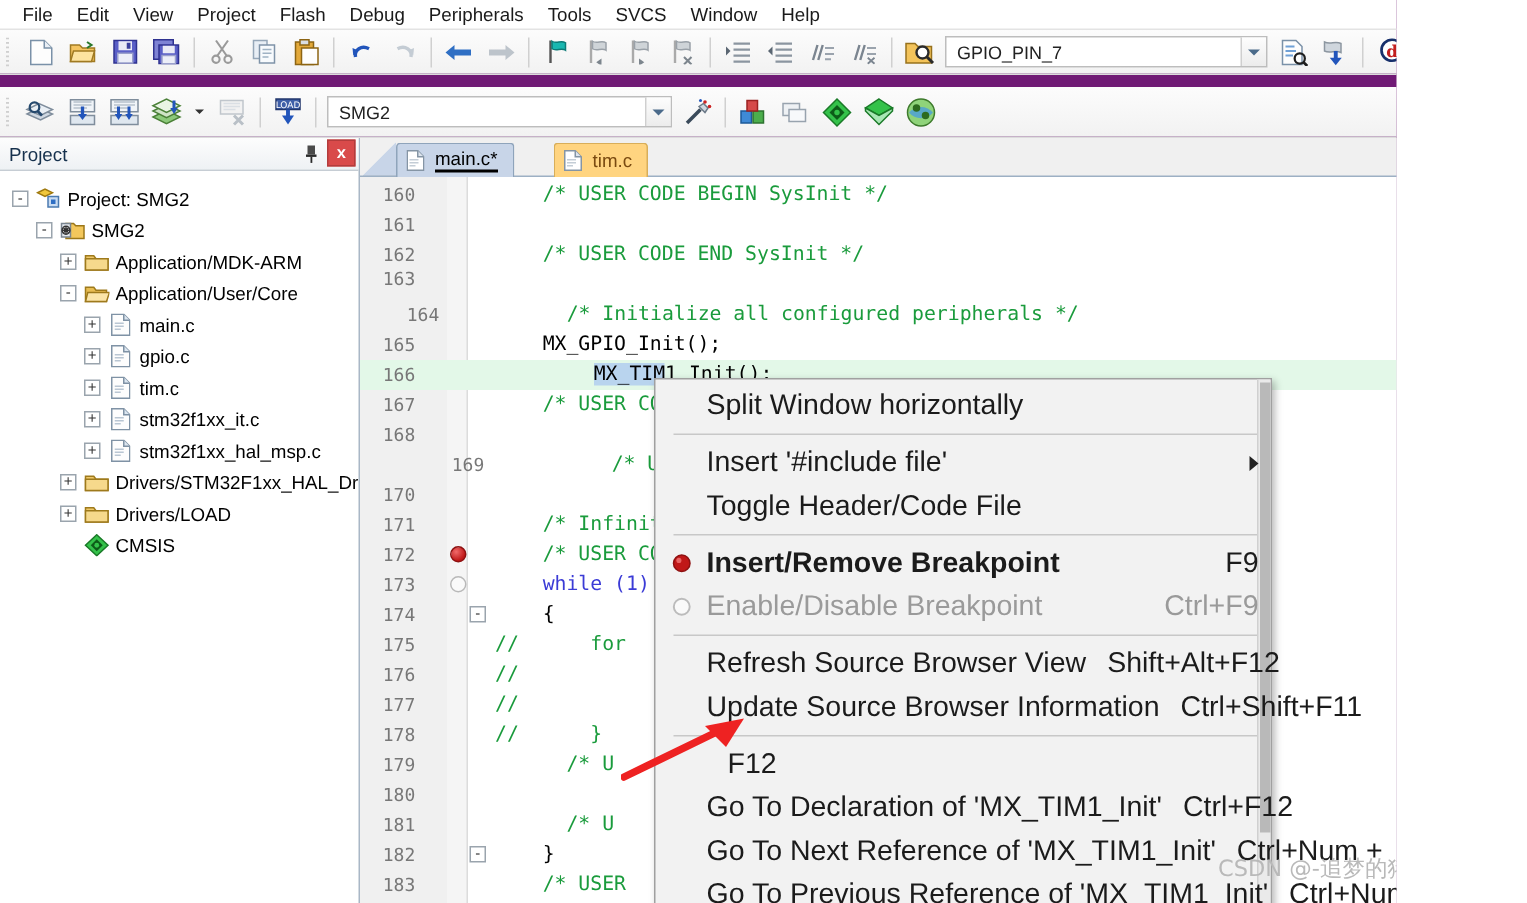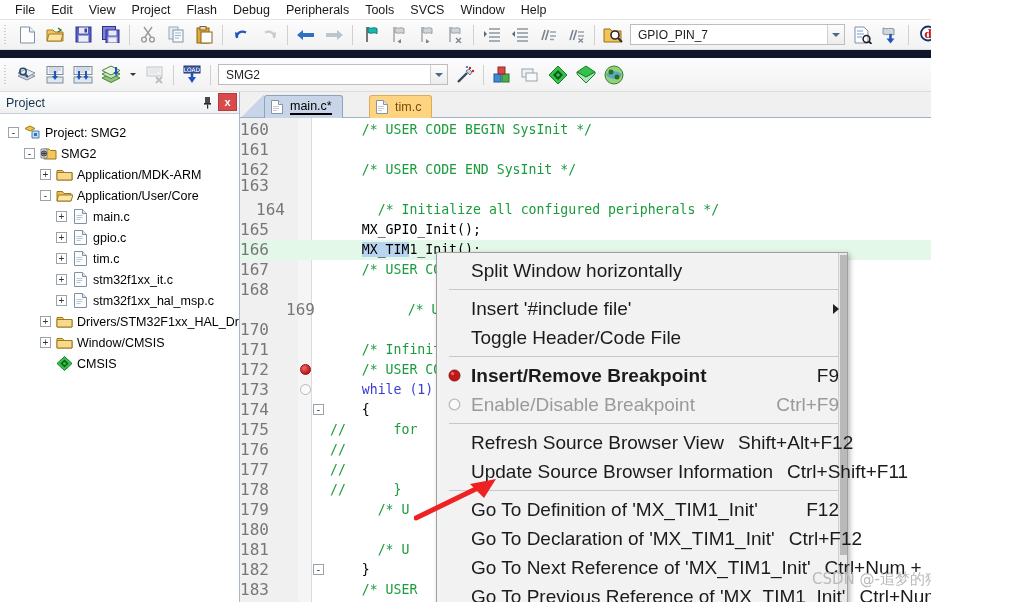--- a/index.html
+++ b/index.html
@@ -5,21 +5,21 @@
   * { box-sizing: border-box; }
   html, body {
     margin: 0; padding: 0;
     width: 1018px; height: 602px;
     overflow: hidden;
     background: #ffffff;
     font-family: "Liberation Sans", sans-serif;
     font-size: 12px;
     color: #000;
   }
-  #app { position: relative; width: 931px; height: 602px; overflow: hidden; background:#0f172a; }
+  #app { position: relative; width: 931px; height: 602px; overflow: hidden; background:#701a75; }
 
   
   .menubar {
     position: absolute; left: 0; top: 0; width: 1018px; height: 20px;
     background: #ffffff;
     border-bottom: 1px solid #e3e3e3;
     display: flex; align-items: center;
     padding-left: 8px;
   }
   .menubar .mi {
@@ -131,26 +131,26 @@
     position: absolute; left: 72px; top: 0; width: 14px; height: 484px;
     background: #ffffff;
   }
   .code-lines { position:absolute; left:0; top:0; width:778px; height:484px;
                 font-family: "DejaVu Sans Mono", monospace; font-size: 13.2px; }
   .ln {
     position: absolute; left: 0; width: 778px; height: 20px; line-height: 20px;
     white-space: pre;
   }
   .ln.hl { background: #e3f8e8; }
-  .lnum { position:absolute; left:0; width: 52px; text-align: left; color:#777;
-          font-family:"DejaVu Sans Mono", monospace; font-size: 16px; }
+  .lnum { position:absolute; left:0; width: 52px; text-align: center; color:#777;
+          font-family:"DejaVu Sans Mono", monospace; font-size: 12px; }
   .ltext { position:absolute; left: 90px; color:#000; }
   .cmt { color: #1a9b3c; }
   .kw  { color: #3b3bd6; font-weight: normal; }
-  .sel { background:#b9d4ee; }
+  .sel { background:#b9d4ee;margin-left:34px; }
   .foldbox {
     position:absolute; left: 73px; width: 11px; height: 11px;
     border: 1px solid #9aa4ad; background: #fff; color:#333;
     font-family:"Liberation Sans", sans-serif; font-size: 10px; line-height: 9px;
     text-align:center;
   }
   .bp-dot {
     position:absolute; left: 60px; width: 11px; height: 11px; border-radius: 50%;
     background: radial-gradient(circle at 35% 32%, #f06a6a, #c01818 70%);
     border: 1px solid #8e1111;
@@ -667,21 +667,21 @@
           <span class="lbl">Drivers/STM32F1xx_HAL_Driver</span>
         </div>
         <div class="tnode" style="padding-left: 40px;">
           <span class="exp">+</span>
           <span class="tico">
             <svg width="17" height="14" viewBox="0 0 17 14">
               <path d="M1 2.5h5.5L8 4.5h8V12H1z" fill="#f0c96a" stroke="#9e7a1c"></path>
               <path d="M1 4.5h15V12H1z" fill="#f6d98c" stroke="#9e7a1c"></path>
             </svg>
           </span>
-          <span class="lbl">Window/CMSIS</span>
+          <span class="lbl">Drivers/LOAD</span>
         </div>
         <div class="tnode" style="padding-left: 40px;">
           <span class="expspace"></span>
           <span class="tico">
             <svg width="17" height="15" viewBox="0 0 17 15">
               <path d="M8.5 0.5L16 7.5 8.5 14.5 1 7.5z" fill="#34c24a" stroke="#1a7a28"></path>
               <path d="M8.5 3.5L12.5 7.5 8.5 11.5 4.5 7.5z" fill="#0c5c18"></path>
               <circle cx="8.5" cy="7.5" r="1.6" fill="#34c24a"></circle>
             </svg>
           </span>
@@ -803,21 +803,20 @@
         <span class="cm-accel">Shift+Alt+F12</span>
       </div>
       <div class="cm-item">
         <span class="cm-icon"></span>
         <span class="cm-label">Update Source Browser Information</span>
         <span class="cm-accel">Ctrl+Shift+F11</span>
       </div>
       <div class="cm-sep"></div>
       <div class="cm-item">
         <span class="cm-icon"></span>
-        <span class="cm-label">Go To Definition of 'MX_TIM1_Init'</span>
         <span class="cm-accel">F12</span>
       </div>
       <div class="cm-item">
         <span class="cm-icon"></span>
         <span class="cm-label">Go To Declaration of 'MX_TIM1_Init'</span>
         <span class="cm-accel">Ctrl+F12</span>
       </div>
       <div class="cm-item">
         <span class="cm-icon"></span>
         <span class="cm-label">Go To Next Reference of 'MX_TIM1_Init'</span>

